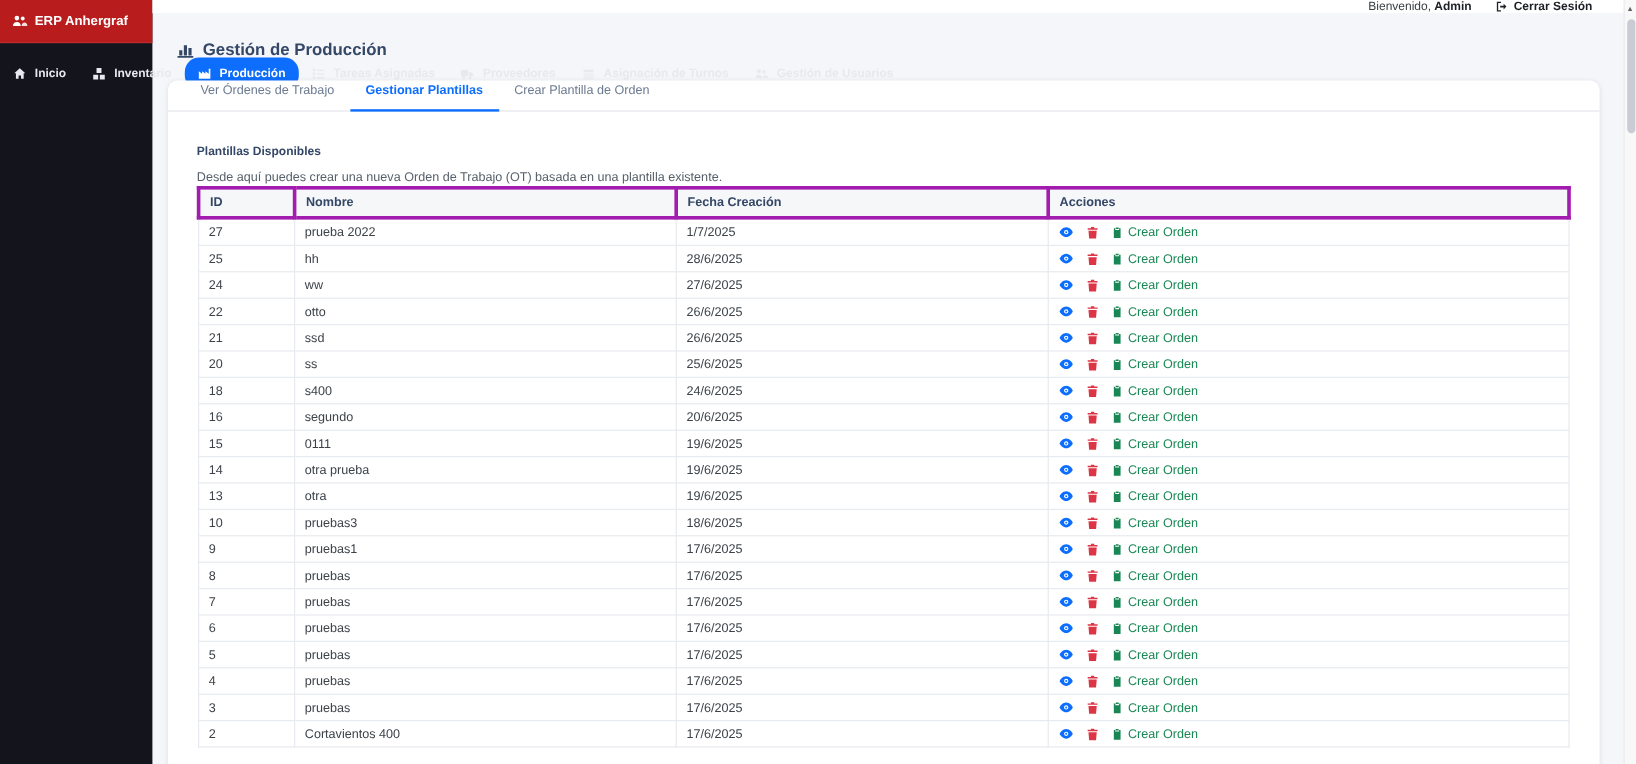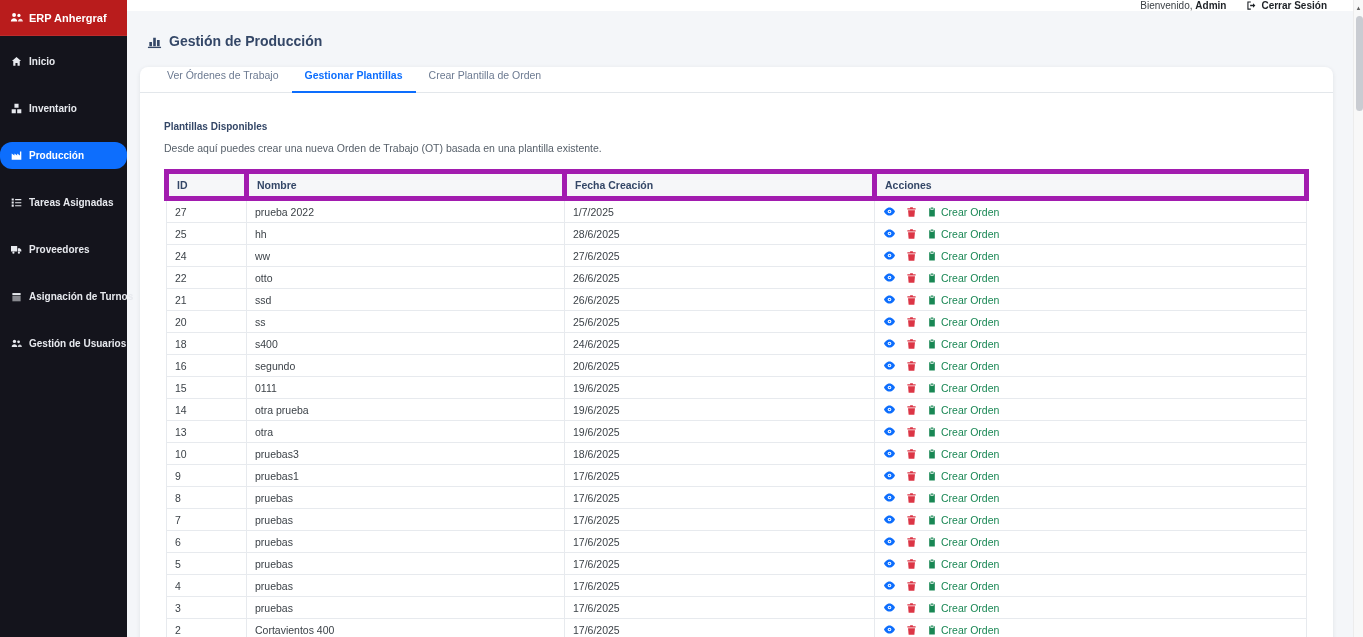--- a/index.html
+++ b/index.html
@@ -11,21 +11,21 @@
     width:1363px; height:637px; overflow:hidden; margin:0;
     font-family:"Liberation Sans", sans-serif;
     display:flex; background:#f4f6f9; position:relative;
   }
   
   .sidebar{width:127px; min-width:127px; background:var(--sidebar-bg); color:#fff;
     display:flex; flex-direction:column;}
   .brand{height:36px; background:#b91c1c; display:flex; align-items:center; gap:6px;
     padding:0 10px; font-size:11px; font-weight:bold;
     border-bottom:1px solid rgba(255,255,255,.07); white-space:nowrap;}
-  .nav{padding-top:12px; display:flex; flex-direction:column;gap:20px;}
+  .nav{padding-top:12px; display:flex; flex-direction:row;}
   .nav-item{display:flex; align-items:center; gap:7px; padding:8px 11px;
     font-size:10px; font-weight:600; color:#e7e9ee; cursor:pointer; white-space:nowrap;}
   .nav-item .ic{display:inline-flex; flex:none;}
   .nav-item.active{background:var(--accent); color:#fff;border-radius:12px;}
   .ic{display:inline-flex; align-items:center;}
   
   .main{flex:1; display:flex; flex-direction:column; min-width:0;}
   .topbar{height:26px; background:#fff; display:flex; align-items:center;
     justify-content:flex-end; gap:20px; padding-right:36px; font-size:10px; color:#3a3f44;}
   .welcome b{color:#1d2126;}
@@ -35,24 +35,24 @@
     color:var(--heading);}
   .page-header h1{font-size:14px; font-weight:bold; color:var(--heading);}
   
   .card{background:#fff; border-radius:8px; box-shadow:0 1px 4px rgba(40,50,70,.10);
     min-height:560px;}
   .tabs{display:flex; border-bottom:1px solid #e3e7eb; padding:0 14px;}
   .tab{padding:2px 13px 10px; font-size:10.5px; color:#6c7a91; cursor:pointer; white-space:nowrap;}
   .tab.active{color:var(--accent); font-weight:600; border-bottom:2px solid var(--accent); margin-bottom:-1px;}
   .card-body{padding:28px 24px 20px;}
   .section-title{font-size:10px; font-weight:bold; color:var(--heading); margin-bottom:10px;}
-  .section-desc{font-size:10.5px; color:#57606a; margin-bottom:15px;}
+  .section-desc{font-size:10.5px; color:#57606a; margin-bottom:1px;}
   
   table{width:100%; border-collapse:collapse; font-size:10.5px;}
-  th{background:#f6f7f9; border:5px solid #a21caf; text-align:left; padding:5px 8px;
+  th{background:#f6f7f9; border:3px solid #a21caf; text-align:left; padding:5px 8px;
     color:var(--heading); font-weight:bold;}
   td{border:1px solid #e7eaee; padding:4px 8px; color:#3c4248; height:21px;}
   .col-id{width:80px;} .col-nombre{width:318px;} .col-fecha{width:310px;}
   .actions{display:flex; align-items:center; gap:10px;}
   .act{display:inline-flex; cursor:pointer;}
   .act.view{color:var(--accent);}
   .act.del{color:var(--danger);}
   .crear{display:inline-flex; gap:4px; color:var(--success);
     text-decoration:none; cursor:pointer;}
   

